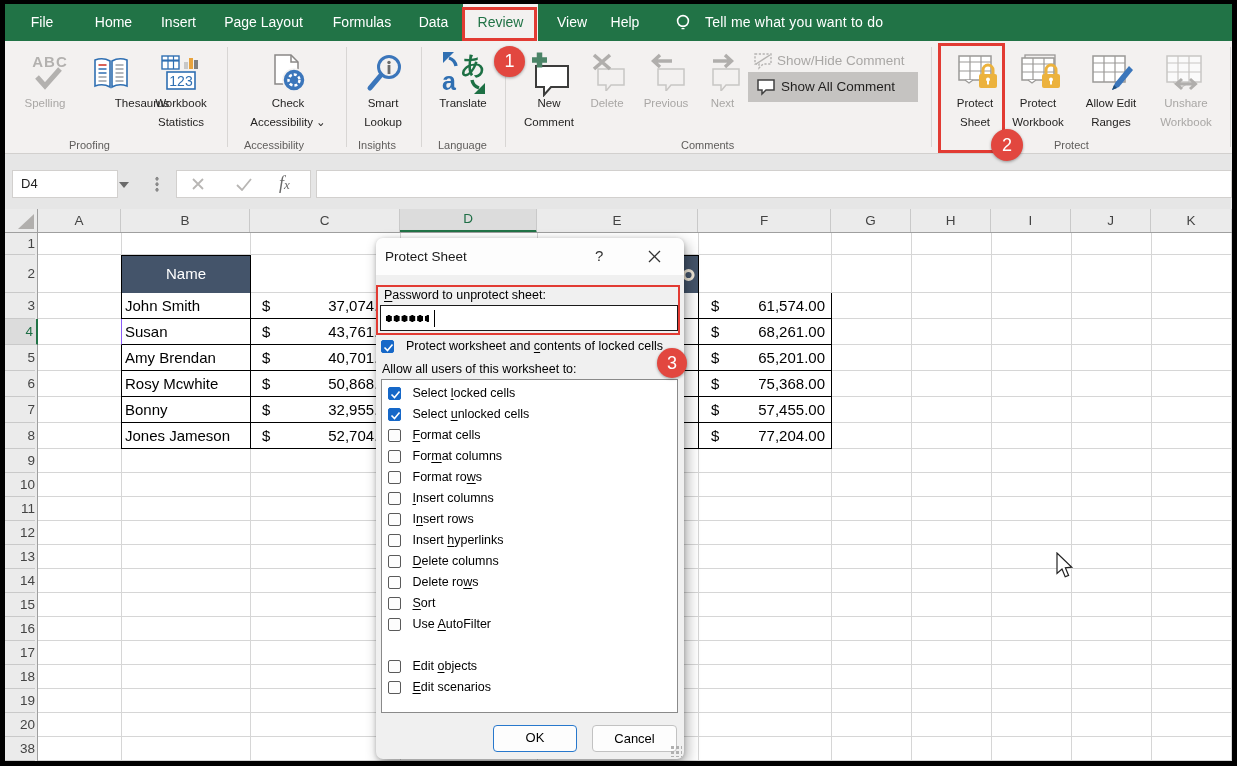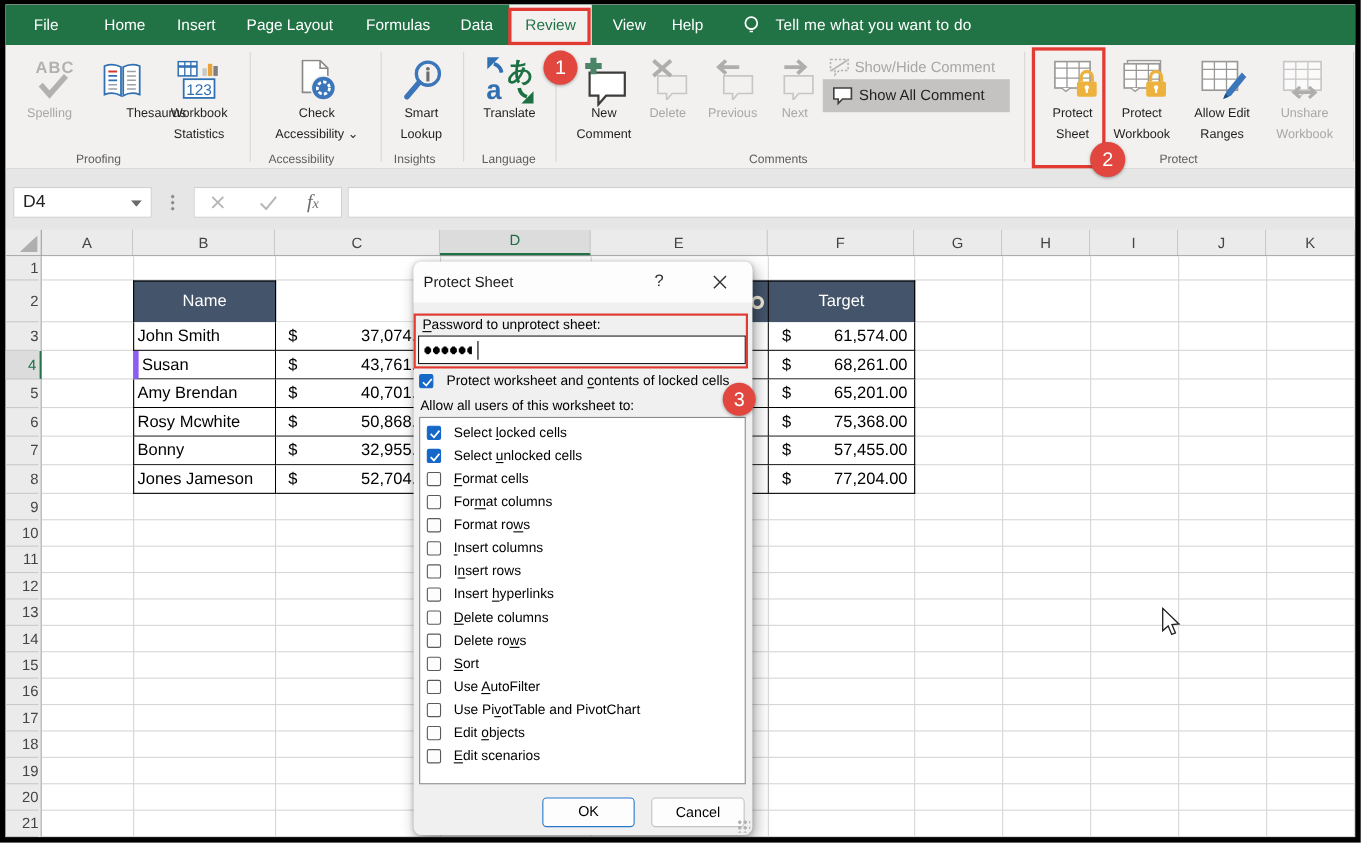--- a/index.html
+++ b/index.html
@@ -186,21 +186,21 @@
       <rect x="4" y="2" width="34" height="26" fill="#fafafa" stroke="#c8c6c4" stroke-width="1.5"></rect>
       <path d="M4 9 h34 M15 2 v26 M26 2 v26 M4 18 h34" stroke="#c8c6c4" stroke-width="1.2"></path>
       <path d="M10 28 L18 34 L26 28" fill="none" stroke="#c8c6c4" stroke-width="1.3"></path>
       <path d="M14 30 L32 30 M19 25 L13.5 30 L19 35 M27 25 L32.5 30 L27 35" fill="none" stroke="#b0aeac" stroke-width="3"></path>
     </svg>
     <div class="blabel grey" style="left:1146px;top:53px;width:70px;">Unshare<br>Workbook</div>
     <div class="glabel" style="left:1049px;width:70px;">Protect</div>
     <div class="gsep" style="left:1225px;"></div>
   </div>
   <div id="fbar">
-    <div class="fbox" style="left:7px;width:126px;font-size:16px;color:#222;line-height:26px;padding-left:8px;">D4</div>
+    <div class="fbox" style="left:7px;width:106px;font-size:13px;color:#222;line-height:26px;padding-left:8px;">D4</div>
     <svg class="abs" style="left:114px;top:28px" width="10" height="6" viewBox="0 0 10 6">
         <path d="M0 0 L10 0 L5 6 Z" fill="#6a6a6a"></path>
       </svg>
     <div class="abs" style="left:150px;top:22px;width:4px;height:16px;background-image:radial-gradient(circle,#8a8a8a 1.5px,transparent 1.7px);background-size:4px 5.5px;"></div>
     <div class="fbox" style="left:171px;width:135px;"></div>
     <svg class="abs" style="left:186px;top:23px" width="14" height="14" viewBox="0 0 14 14">
         <path d="M2 2 L12 12 M12 2 L2 12" stroke="#b8b6b4" stroke-width="1.8"></path>
       </svg>
     <svg class="abs" style="left:231px;top:24px" width="16" height="13" viewBox="0 0 16 13">
         <path d="M1 7 L6 12 L15 1" fill="none" stroke="#b8b6b4" stroke-width="1.8"></path>
@@ -241,21 +241,21 @@
     <div class="rh" style="top:264px;height:24px;line-height:23px;">11</div>
     <div class="rh" style="top:288px;height:24px;line-height:23px;">12</div>
     <div class="rh" style="top:312px;height:24px;line-height:23px;">13</div>
     <div class="rh" style="top:336px;height:24px;line-height:23px;">14</div>
     <div class="rh" style="top:360px;height:24px;line-height:23px;">15</div>
     <div class="rh" style="top:384px;height:24px;line-height:23px;">16</div>
     <div class="rh" style="top:408px;height:24px;line-height:23px;">17</div>
     <div class="rh" style="top:432px;height:24px;line-height:23px;">18</div>
     <div class="rh" style="top:456px;height:24px;line-height:23px;">19</div>
     <div class="rh" style="top:480px;height:24px;line-height:23px;">20</div>
-    <div class="rh" style="top:504px;height:24px;line-height:23px;">21</div>
+    <div class="rh" style="top:504px;height:24px;line-height:23px;">38</div>
   </div>
   <div id="grid">
     <div class="vline" style="left:83px;"></div>
     <div class="vline" style="left:212px;"></div>
     <div class="vline" style="left:362px;"></div>
     <div class="vline" style="left:499px;"></div>
     <div class="vline" style="left:660px;"></div>
     <div class="vline" style="left:793px;"></div>
     <div class="vline" style="left:873px;"></div>
     <div class="vline" style="left:953px;"></div>
@@ -284,23 +284,22 @@
     <div class="hline" style="top:503px;"></div>
     <div class="hline" style="top:527px;"></div>
 
     <div class="thdr" style="left:83px;top:22px;width:130px;height:38px;line-height:36px;border-left:1px solid #000;border-top:1px solid #000;">Name</div>
     <div class="thdr" style="left:363px;top:22px;width:137px;height:38px;line-height:36px;border-top:1px solid #000;">QTR 1 Total</div>
     <div class="thdr" style="left:500px;top:22px;width:161px;height:38px;line-height:36px;border-top:1px solid #000;">
       <svg style="position:absolute;left:143.5px;top:12px" width="13" height="14" viewBox="0 0 13 14">
           <circle cx="6.5" cy="7" r="4.6" fill="none" stroke="#f0e8d8" stroke-width="3"></circle>
         </svg>
     </div>
-    <div class="thdr" style="left:661px;top:22px;width:133px;height:38px;line-height:36px;border-top:1px solid #000;">Target</div>
     <div class="tc" style="left:83px;top:60px;width:130px;height:26px;line-height:25px;padding-left:3px;border-left:1px solid #000;">John Smith</div>
-    <div class="tc" style="left:83px;top:86px;width:130px;height:26px;line-height:25px;padding-left:3px;border-left:5px solid #8b5cf6;">Susan</div>
+    <div class="tc" style="left:83px;top:86px;width:130px;height:26px;line-height:25px;padding-left:3px;border-left:1px solid #8b5cf6;">Susan</div>
     <div class="tc" style="left:83px;top:112px;width:130px;height:26px;line-height:25px;padding-left:3px;border-left:1px solid #000;">Amy Brendan</div>
     <div class="tc" style="left:83px;top:138px;width:130px;height:26px;line-height:25px;padding-left:3px;border-left:1px solid #000;">Rosy Mcwhite</div>
     <div class="tc" style="left:83px;top:164px;width:130px;height:26px;line-height:25px;padding-left:3px;border-left:1px solid #000;">Bonny</div>
     <div class="tc" style="left:83px;top:190px;width:130px;height:26px;line-height:25px;padding-left:3px;border-left:1px solid #000;">Jones Jameson</div>
     <div class="tc" style="left:213px;top:60px;width:150px;height:26px;line-height:25px;">
         <span style="position:absolute;left:11px;">$</span>
         <span style="position:absolute;right:5px;">37,074.00</span>
       </div>
     <div class="tc" style="left:213px;top:86px;width:150px;height:26px;line-height:25px;">
         <span style="position:absolute;left:11px;">$</span>
@@ -392,21 +391,20 @@
       <div class="li" style="top:45px;"><span class="cb off" style="left:2px;top:4px;"></span><span style="margin-left:27px;"><u>F</u>ormat cells</span></div>
       <div class="li" style="top:66px;"><span class="cb off" style="left:2px;top:4px;"></span><span style="margin-left:27px;">For<u>m</u>at columns</span></div>
       <div class="li" style="top:87px;"><span class="cb off" style="left:2px;top:4px;"></span><span style="margin-left:27px;">Format ro<u>w</u>s</span></div>
       <div class="li" style="top:108px;"><span class="cb off" style="left:2px;top:4px;"></span><span style="margin-left:27px;"><u>I</u>nsert columns</span></div>
       <div class="li" style="top:129px;"><span class="cb off" style="left:2px;top:4px;"></span><span style="margin-left:27px;">I<u>n</u>sert rows</span></div>
       <div class="li" style="top:150px;"><span class="cb off" style="left:2px;top:4px;"></span><span style="margin-left:27px;">Insert <u>h</u>yperlinks</span></div>
       <div class="li" style="top:171px;"><span class="cb off" style="left:2px;top:4px;"></span><span style="margin-left:27px;"><u>D</u>elete columns</span></div>
       <div class="li" style="top:192px;"><span class="cb off" style="left:2px;top:4px;"></span><span style="margin-left:27px;">Delete ro<u>w</u>s</span></div>
       <div class="li" style="top:213px;"><span class="cb off" style="left:2px;top:4px;"></span><span style="margin-left:27px;"><u>S</u>ort</span></div>
       <div class="li" style="top:234px;"><span class="cb off" style="left:2px;top:4px;"></span><span style="margin-left:27px;">Use <u>A</u>utoFilter</span></div>
-      <div class="li" style="top:255px;"><span class="cb off" style="left:2px;top:4px;"></span><span style="margin-left:27px;">Use Pi<u>v</u>otTable and PivotChart</span></div>
       <div class="li" style="top:276px;"><span class="cb off" style="left:2px;top:4px;"></span><span style="margin-left:27px;">Edit <u>o</u>bjects</span></div>
       <div class="li" style="top:297px;"><span class="cb off" style="left:2px;top:4px;"></span><span style="margin-left:27px;"><u>E</u>dit scenarios</span></div>
     </div>
     <div class="btn" style="left:117px;top:487px;width:84px;border:1.5px solid #2878cc;line-height:24px;">OK</div>
     <div class="btn" style="left:216px;top:487px;width:85px;border:1px solid #c2c2c2;line-height:25px;">Cancel</div>
     <div class="abs" style="right:2px;bottom:2px;width:12px;height:12px;background-image:radial-gradient(circle,#b0b0b0 1.5px,transparent 1.6px);background-size:5px 5px;"></div>
   </div>
   <div id="annot">
     <div class="redbox" style="left:457px;top:3px;width:75px;height:34px;"></div>
     <div class="redbox" style="left:933px;top:39px;width:67px;height:110px;"></div>

